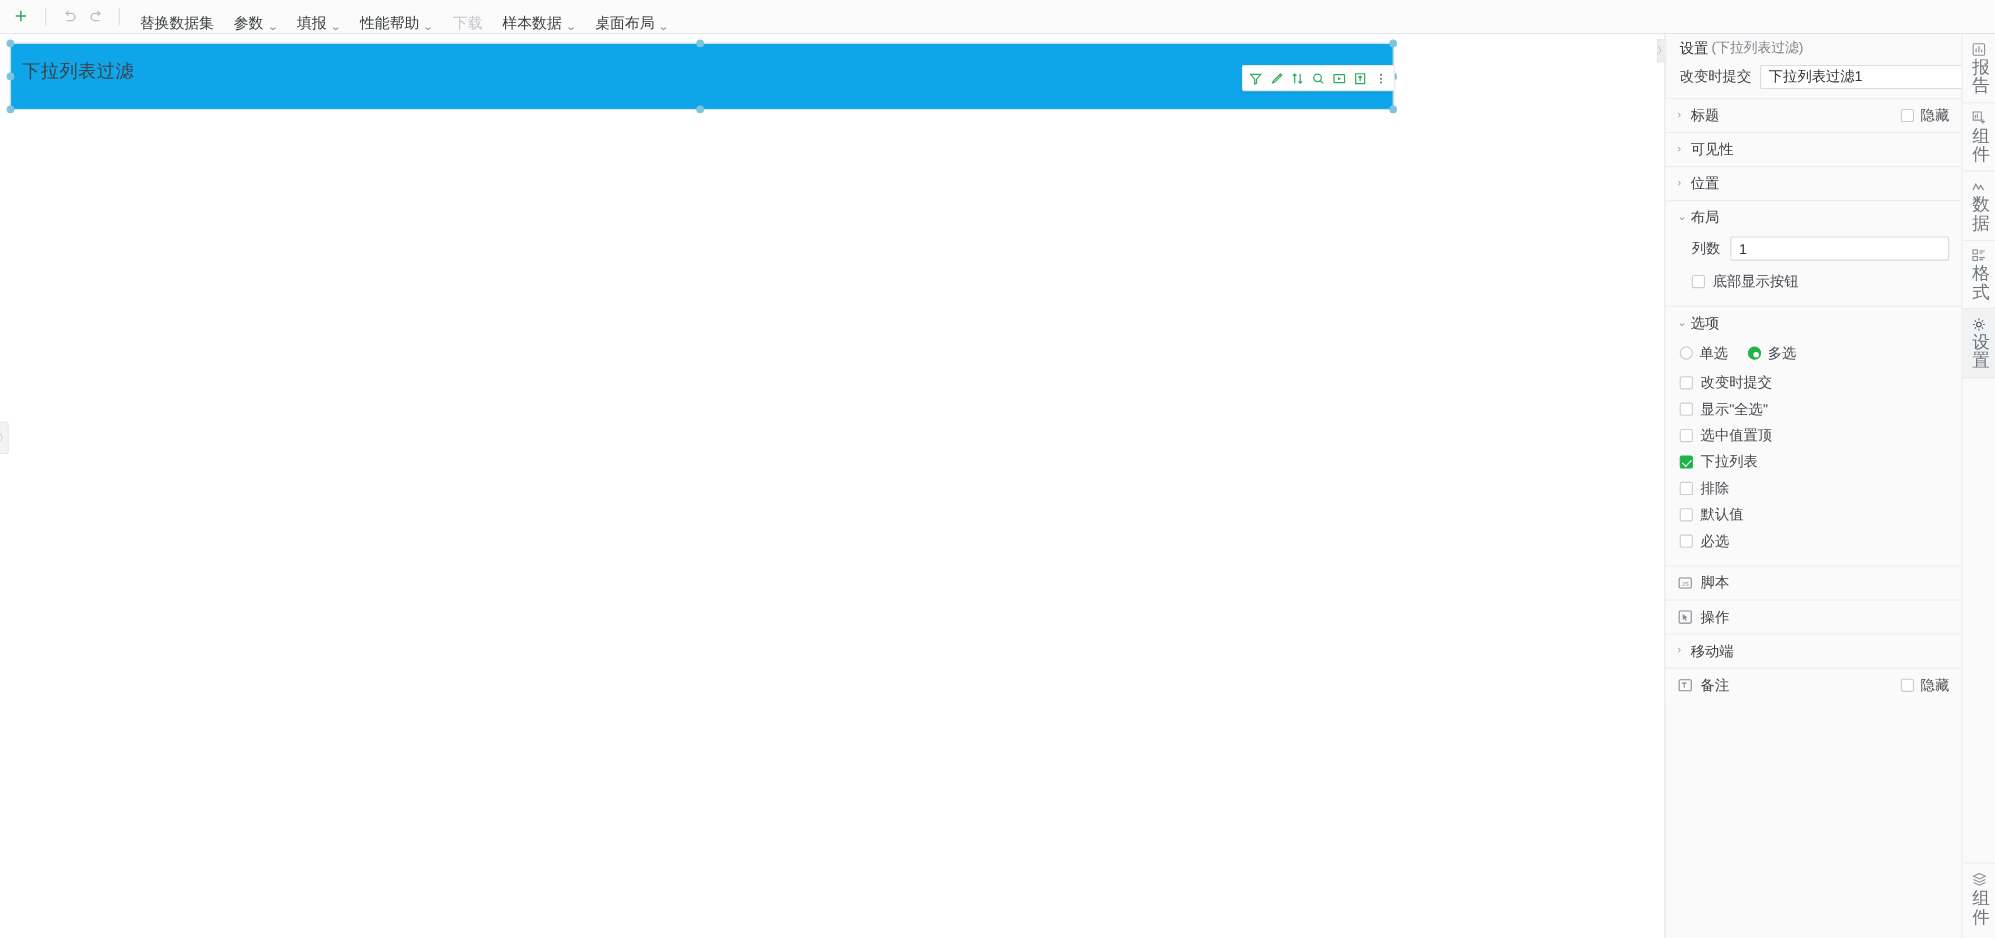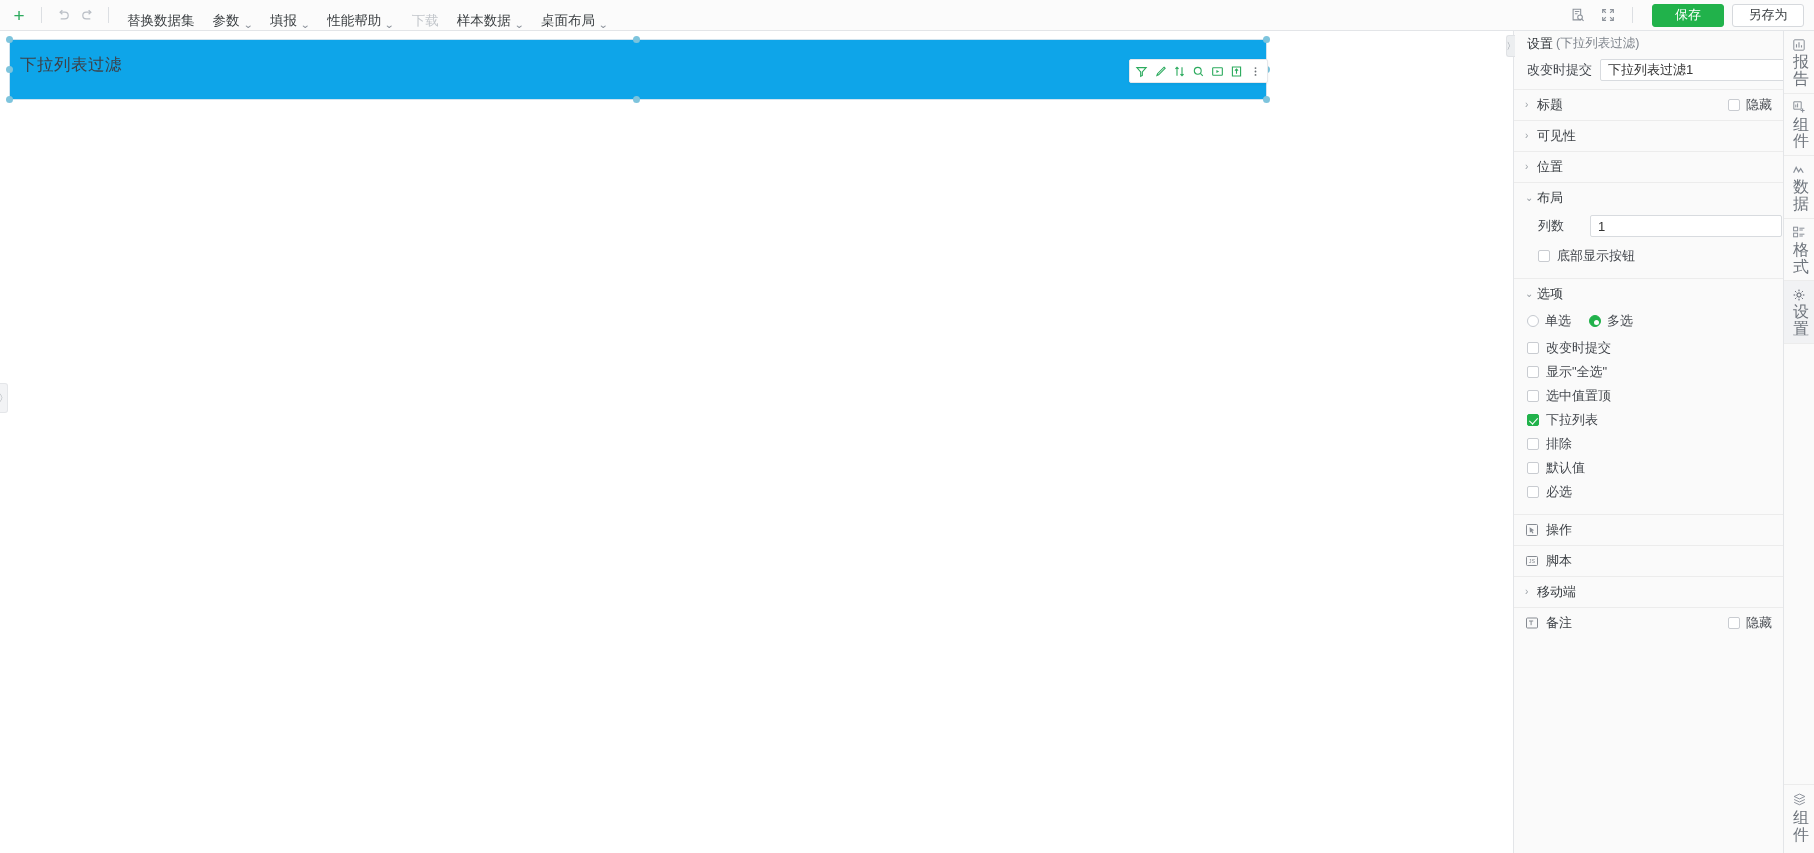--- a/index.html
+++ b/index.html
@@ -278,21 +278,21 @@
   .rb.on::after {
     content: "";
     position: absolute;
     left: 3.5px; top: 3.5px;
     width: 5px; height: 5px;
     background: #fff;
     border-radius: 50%;
   }
   .rlabel { font-size: 13px; color: #44484e; margin-right: 12px; cursor: pointer; }
 
-  .fieldrow { display: flex; align-items: center; gap: 26px; margin: 2px 0 7px 0; }
+  .fieldrow { display: flex; align-items: center; gap: 9px; margin: 2px 0 7px 0; }
   .flabel { font-size: 13px; color: #44484e; white-space: nowrap; }
   .finput {
     flex: 1 1 auto;
     height: 22px;
     border: 1px solid #d8dbdf;
     border-radius: 2px;
     background: #fff;
     font-size: 13px;
     padding: 0 7px;
     color: #333;
@@ -408,43 +408,20 @@
       <span>样本数据</span>
       <span class="tb-caret">⌄</span>
     </div>
     <div class="tb-menu">
       <span>桌面布局</span>
       <span class="tb-caret">⌄</span>
     </div>
 
     <div class="tb-spacer"></div>
 
-    <div class="tb-right">
-      <div class="tb-right-icon">
-        <svg width="16" height="16" viewBox="0 0 18 18" fill="none" stroke="currentColor" stroke-width="1.2">
-          <path d="M3.5 2.5h8.5v12H3.5z"></path>
-          <path d="M5.5 5h5M5.5 7.5h3"></path>
-          <circle cx="11.3" cy="11.6" r="2.6" fill="#fff"></circle>
-          <path d="M13.3 13.6l2 2"></path>
-        </svg>
-      </div>
-      <div class="tb-right-icon">
-        <svg width="16" height="16" viewBox="0 0 18 18" fill="none" stroke="currentColor" stroke-width="1.3">
-          <path d="M3 6.8V3h3.8M15 6.8V3h-3.8M3 11.2V15h3.8M15 11.2V15h-3.8"></path>
-          <path d="M3.6 3.6l3 3M14.4 3.6l-3 3M3.6 14.4l3-3M14.4 14.4l-3-3"></path>
-        </svg>
-      </div>
-      <div class="tb-sep"></div>
-      <div class="btn-save">
-        <span>保存</span>
-      </div>
-      <div class="btn-saveas">
-        <span>另存为</span>
-      </div>
-    </div>
   </div>
 
   <div class="body-row">
 
     <div class="canvas">
 
       <div class="left-collapse">
         <span>〉</span>
       </div>
 
@@ -604,38 +581,38 @@
             <div class="cbrow">
               <span class="cb"></span>
               <span class="cblabel">必选</span>
             </div>
           </div>
         </div>
 
         <div class="sec">
           <div class="sec-head">
             <span class="sec-icon">
+              <svg width="14" height="14" viewBox="0 0 14 14">
+                <rect x="1.5" y="2.5" width="11" height="9" rx="1" fill="none" stroke="currentColor" stroke-width="1"></rect>
+                <text x="7" y="9.4" font-size="5.4" text-anchor="middle" fill="currentColor" font-family="Liberation Sans, sans-serif">JS</text>
+              </svg>
+            </span>
+            <span class="sec-title">脚本</span>
+          </div>
+        </div>
+
+        <div class="sec">
+          <div class="sec-head">
+            <span class="sec-icon">
               <svg width="14" height="14" viewBox="0 0 14 14" fill="none" stroke="currentColor" stroke-width="1">
                 <rect x="1.5" y="1.5" width="11" height="11" rx="1"></rect>
                 <path d="M4.6 4.2l4.6 3.1-2 .5 1.3 2.1-1 .6-1.3-2.1-1.3 1.4z" fill="currentColor" stroke="none"></path>
               </svg>
             </span>
             <span class="sec-title">操作</span>
-          </div>
-        </div>
-
-        <div class="sec">
-          <div class="sec-head">
-            <span class="sec-icon">
-              <svg width="14" height="14" viewBox="0 0 14 14">
-                <rect x="1.5" y="2.5" width="11" height="9" rx="1" fill="none" stroke="currentColor" stroke-width="1"></rect>
-                <text x="7" y="9.4" font-size="5.4" text-anchor="middle" fill="currentColor" font-family="Liberation Sans, sans-serif">JS</text>
-              </svg>
-            </span>
-            <span class="sec-title">脚本</span>
           </div>
         </div>
 
         <div class="sec">
           <div class="sec-head">
             <span class="sec-arrow">›</span>
             <span class="sec-title">移动端</span>
           </div>
         </div>
 

